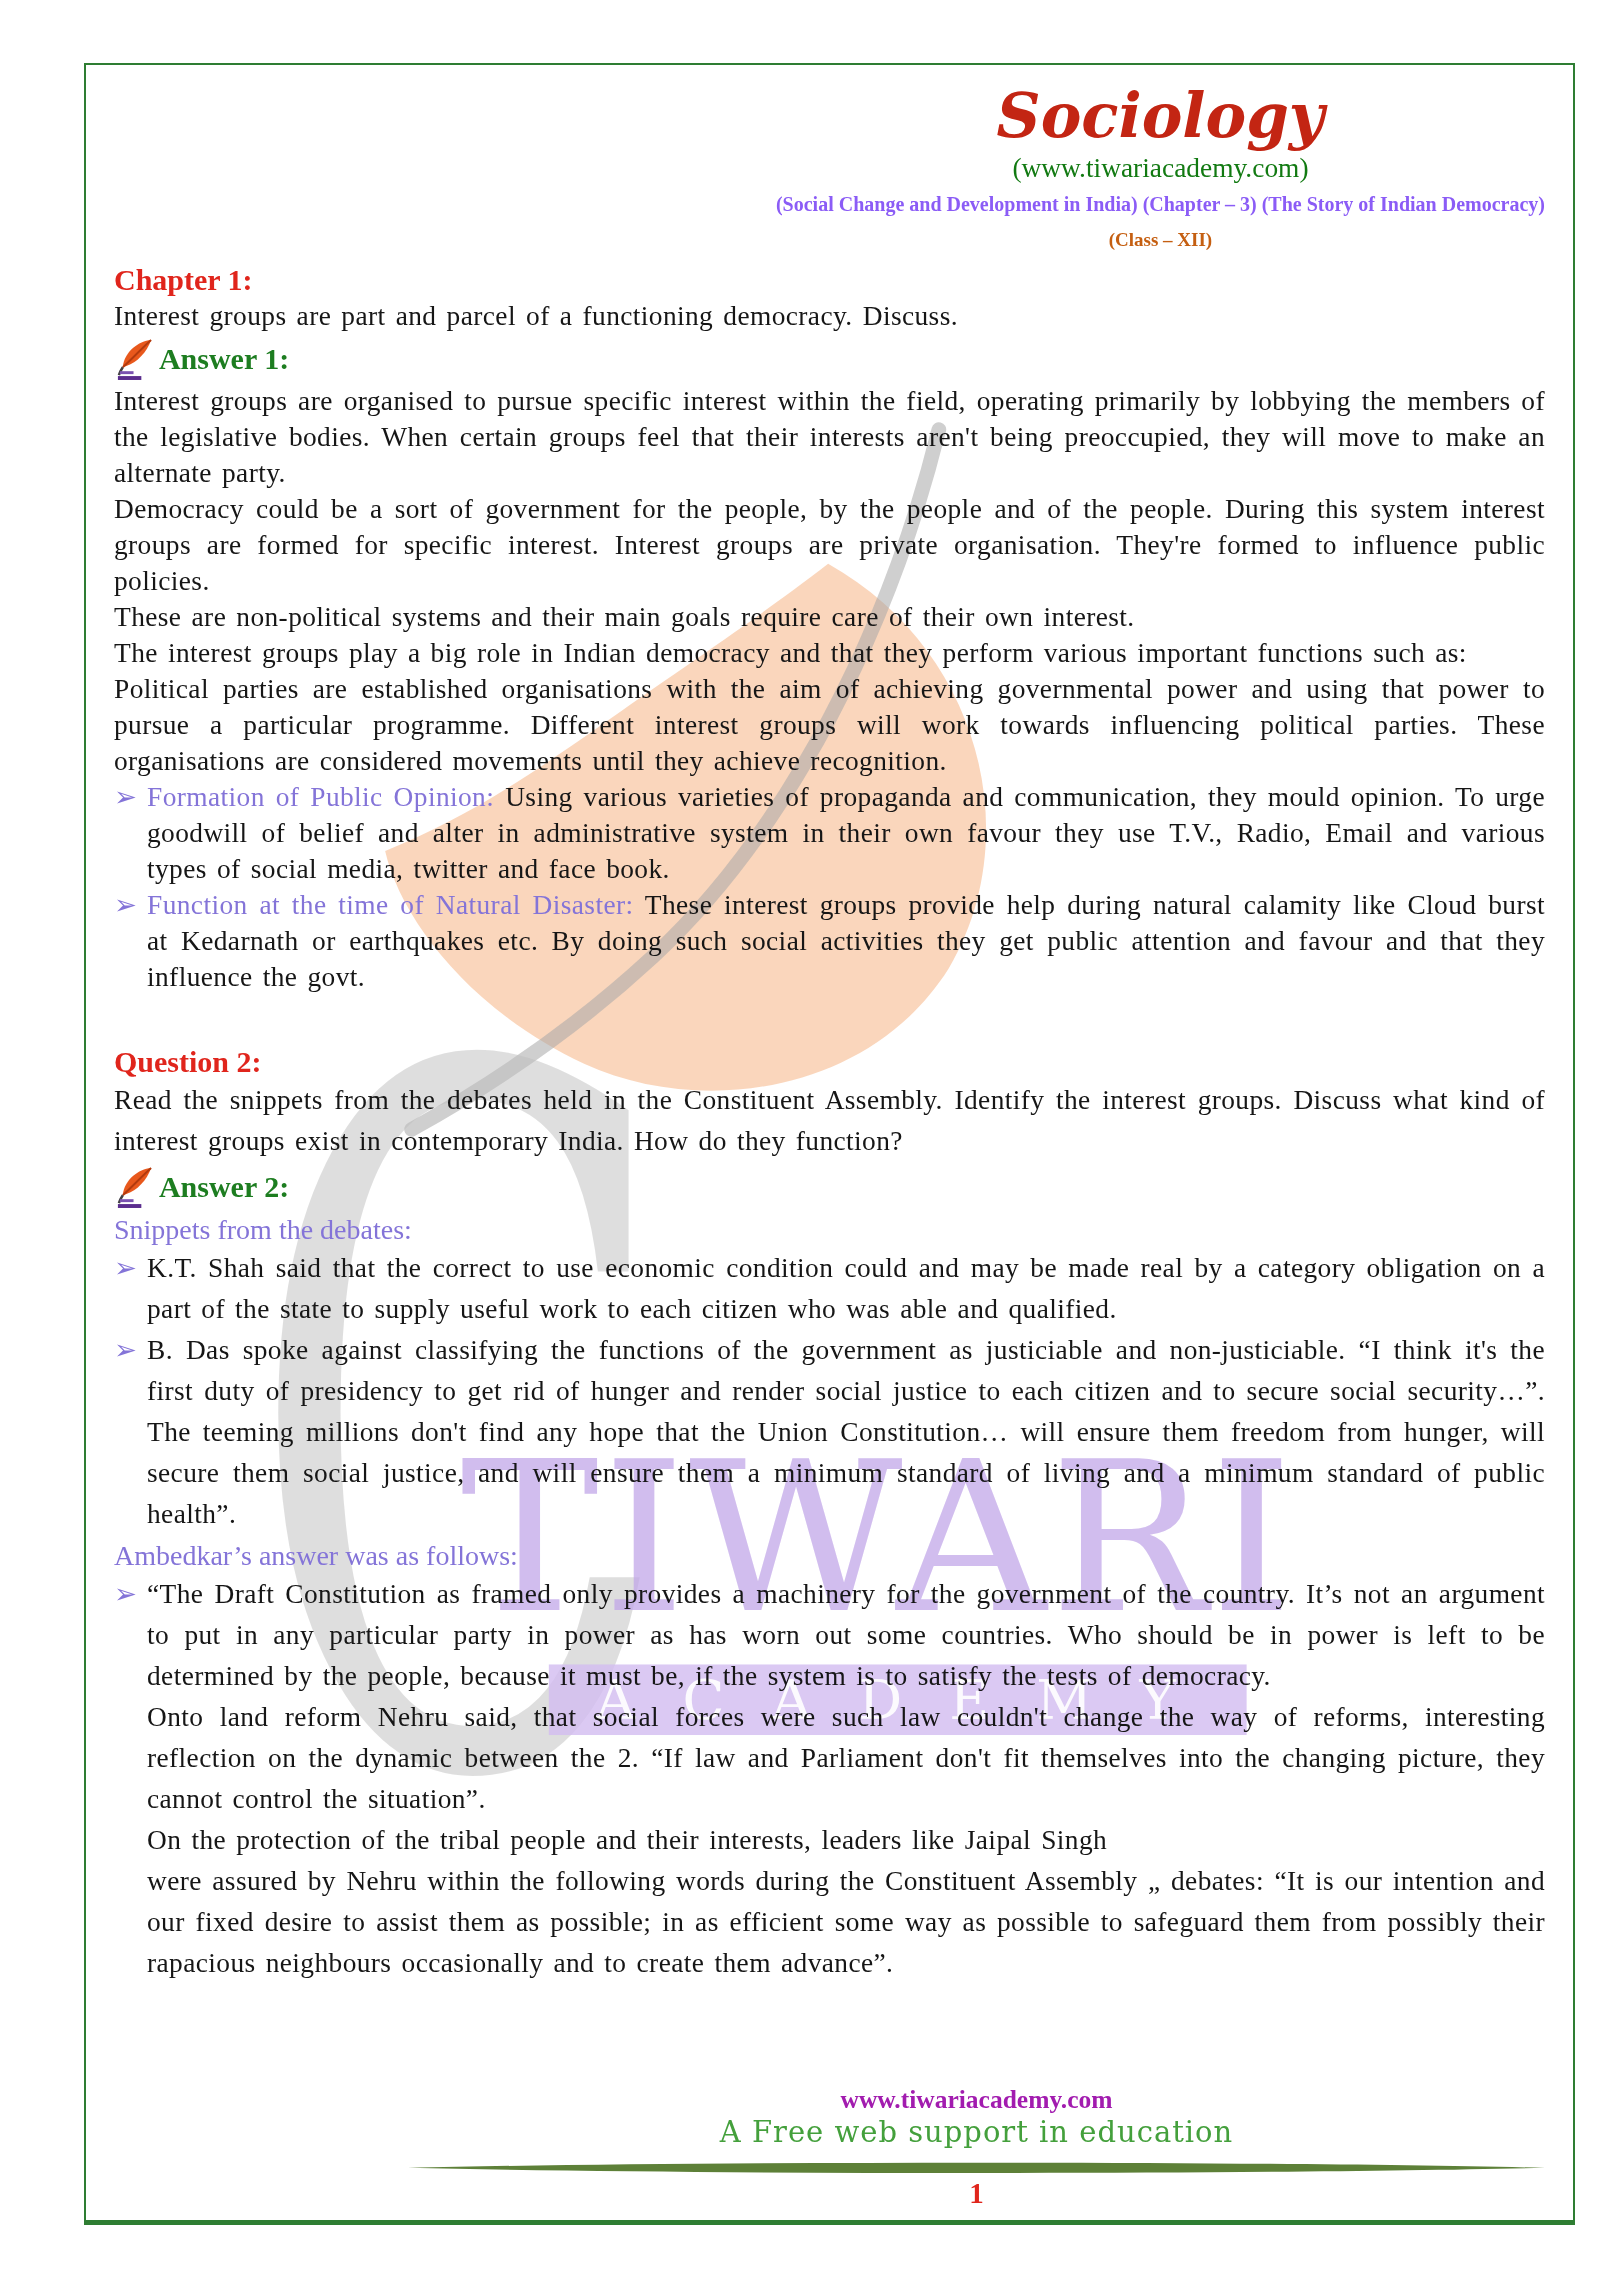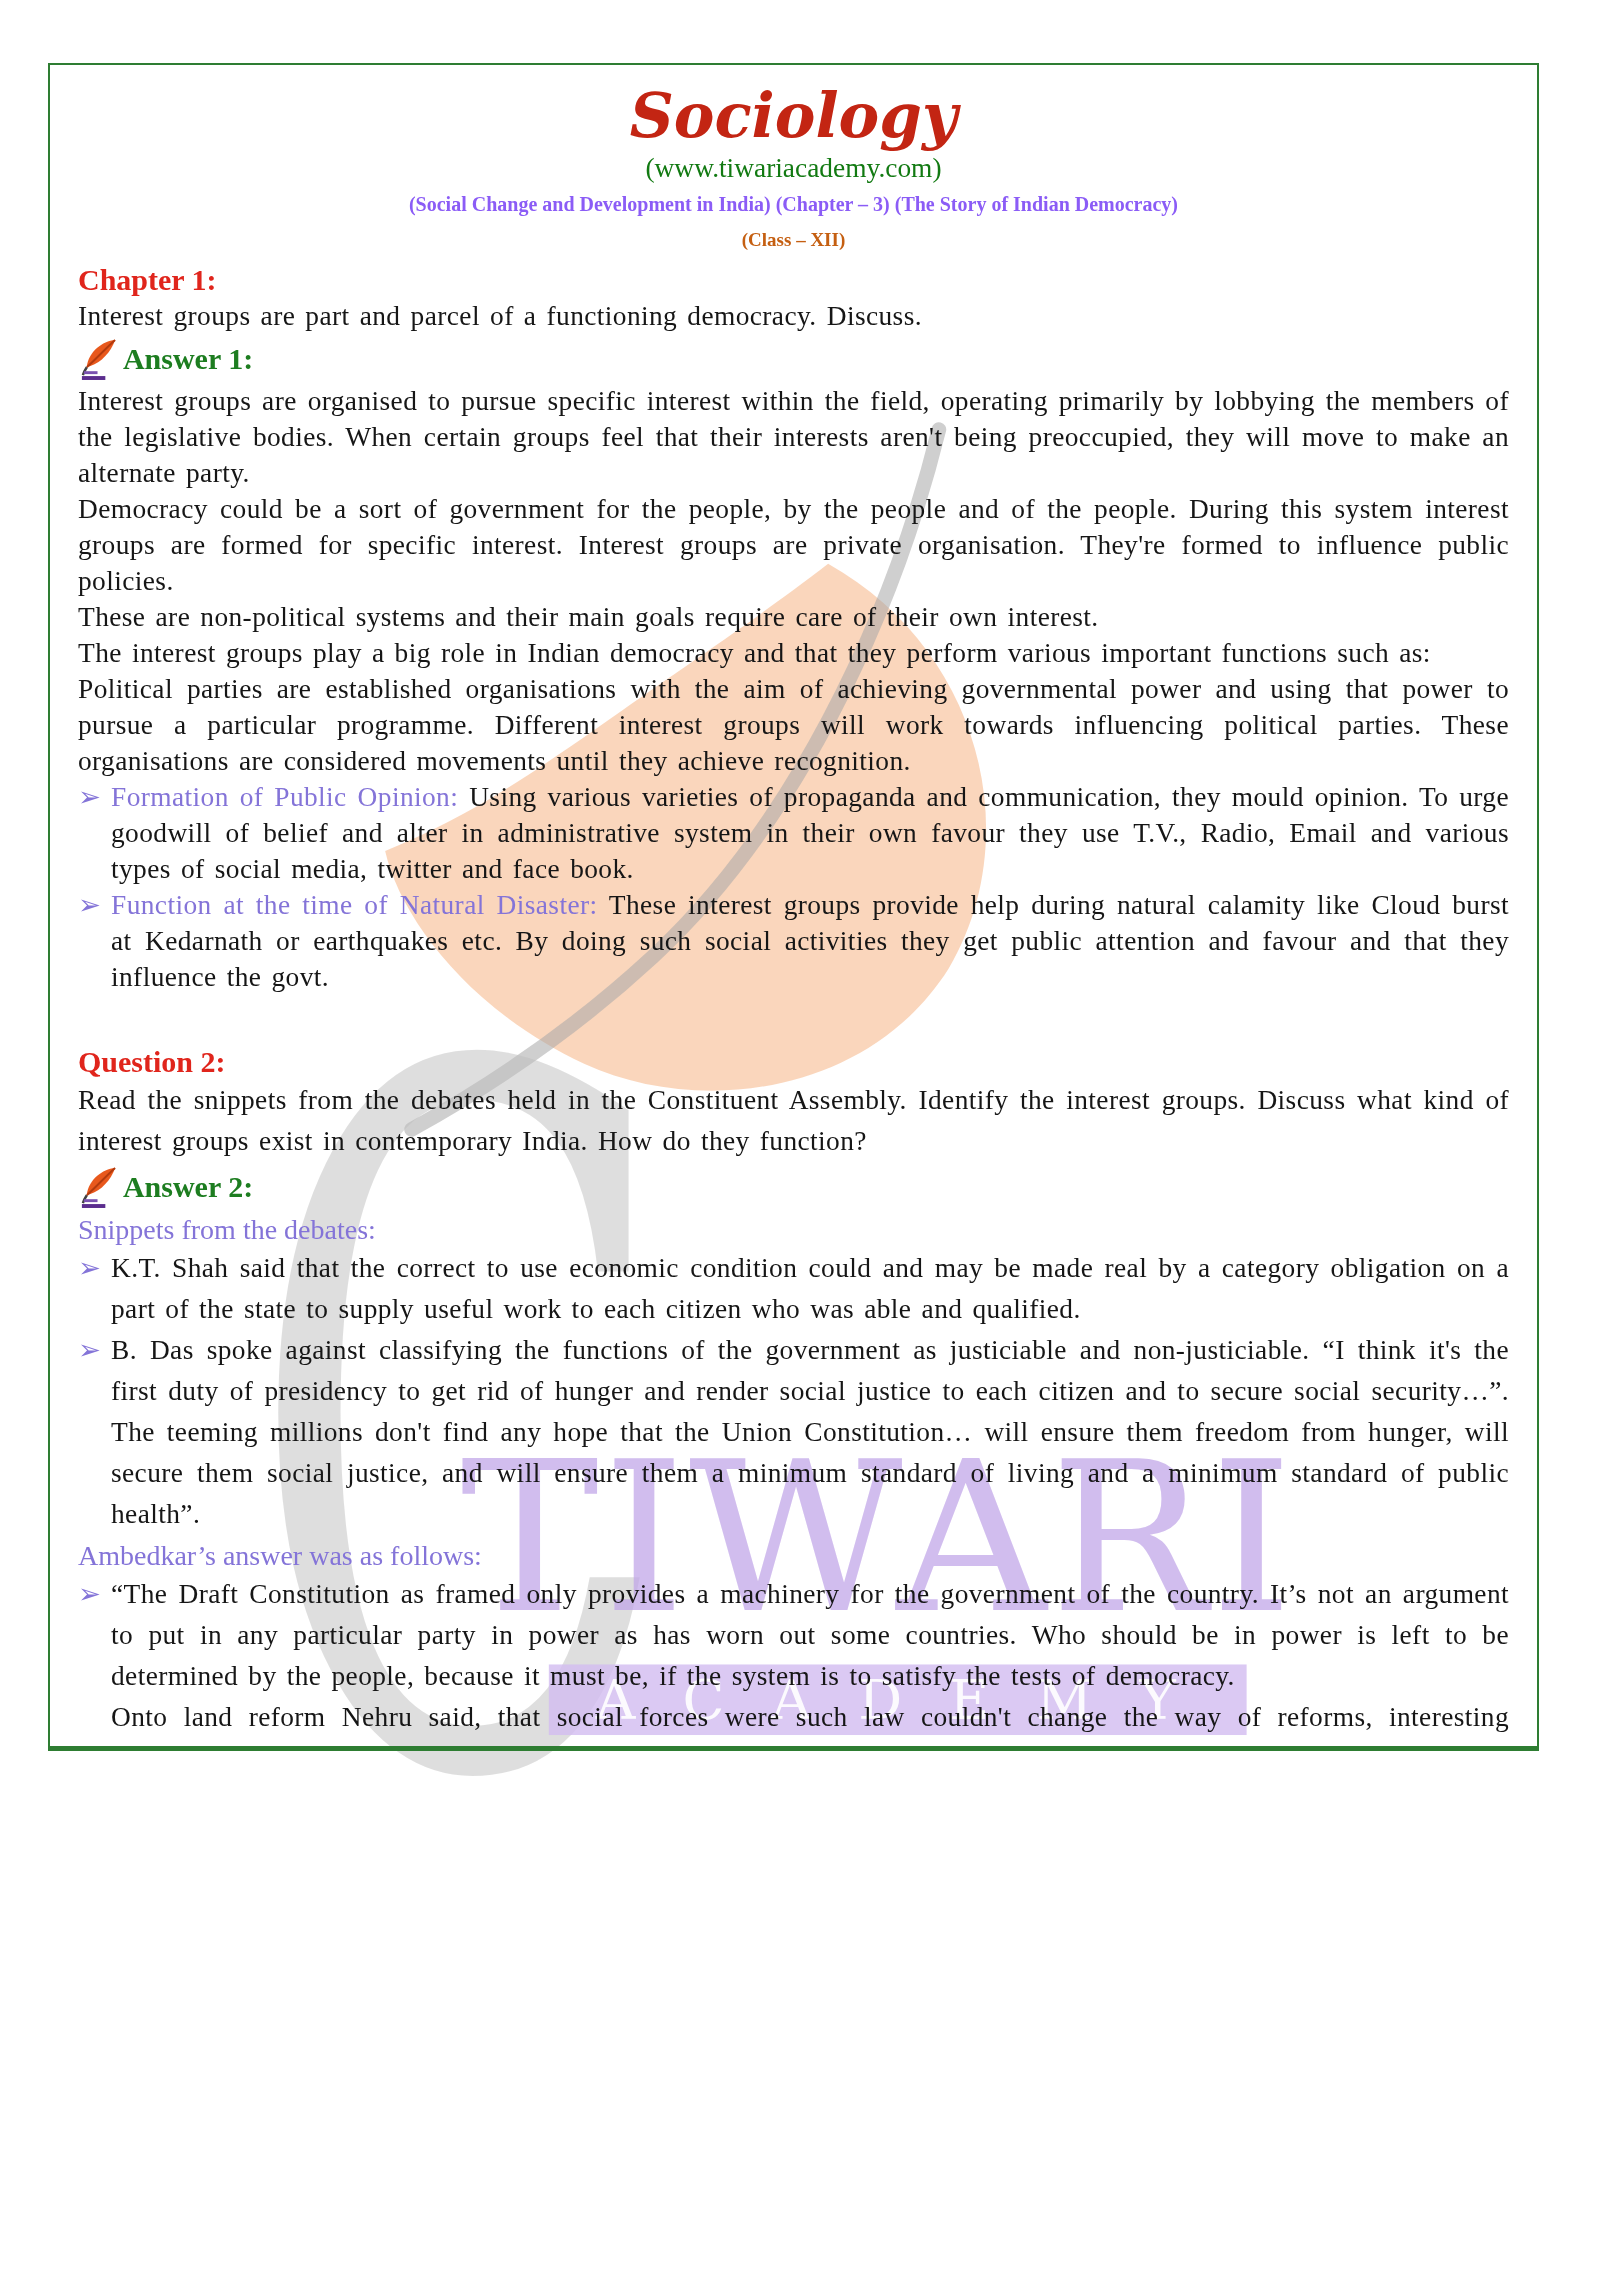--- a/index.html
+++ b/index.html
@@ -1,21 +1,21 @@
 <!DOCTYPE html>
 <html><head>
 <meta charset="utf-8">
 <style>
   html,body{margin:0;padding:0;background:#ffffff;}
   body{width:1621px;height:2293px;font-family:"Liberation Serif",serif;color:#161616;}
   .sheet{position:relative;width:1621px;height:2293px;background:#ffffff;overflow:hidden;}
   .watermark{position:absolute;left:0;top:0;z-index:0;pointer-events:none;}
-  .frame{position:absolute;left:48px;top:63px;width:1491px;height:1688px;box-sizing:border-box;
+  .frame{position:absolute;left:84px;top:63px;width:1491px;height:2162px;box-sizing:border-box;
          border:2.9px solid #2e7d32;border-bottom-width:5.9px;z-index:1;
-         display:flex;flex-direction:column;padding:3.9px 28px 7.8px 28px;overflow:hidden;background:transparent;}
+         display:flex;flex-direction:column;padding:3.9px 28px 7.8px 28px;overflow:hidden;background:transparent;align-items:flex-end;}
   .hdr{text-align:center;}
   .title{font-size:61px;line-height:73px;font-style:italic;font-weight:bold;color:#c32513;margin:9.8px 0 0 0;
          font-family:"DejaVu Serif",serif;}
   .site{font-size:27.4px;line-height:33px;font-weight:normal;color:#127a12;}
   .subtitle{font-size:20px;line-height:35px;font-weight:bold;color:#8b5cf6;margin-top:2px;}
   .classline{font-size:19px;line-height:31px;font-weight:bold;color:#c55f11;margin-top:2px;}
   .qhead{font-size:30px;line-height:36px;font-weight:bold;color:#e0251c;margin:7.8px 0 0 0;}
   .ahead{font-size:30px;line-height:39px;font-weight:bold;color:#1d7d20;margin:2px 0;display:flex;align-items:center;}
   .ahead .icn{margin-right:3.9px;flex:0 0 auto;}
   p.bt{font-size:27.4px;line-height:36px;text-align:justify;margin:0;letter-spacing:0.4px;word-spacing:2.9px;}

